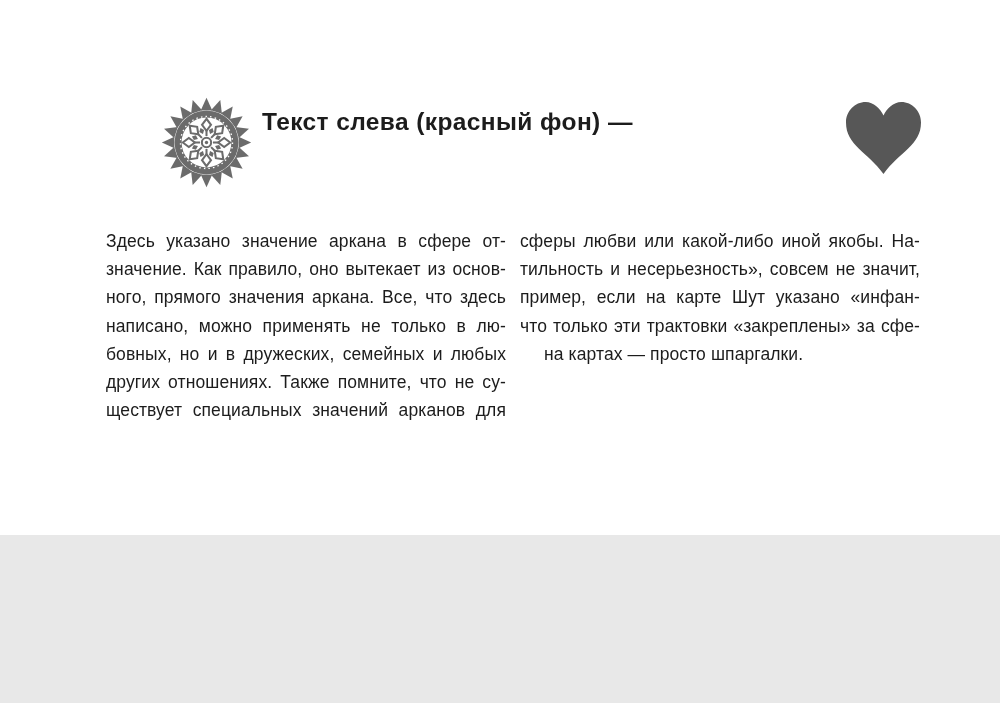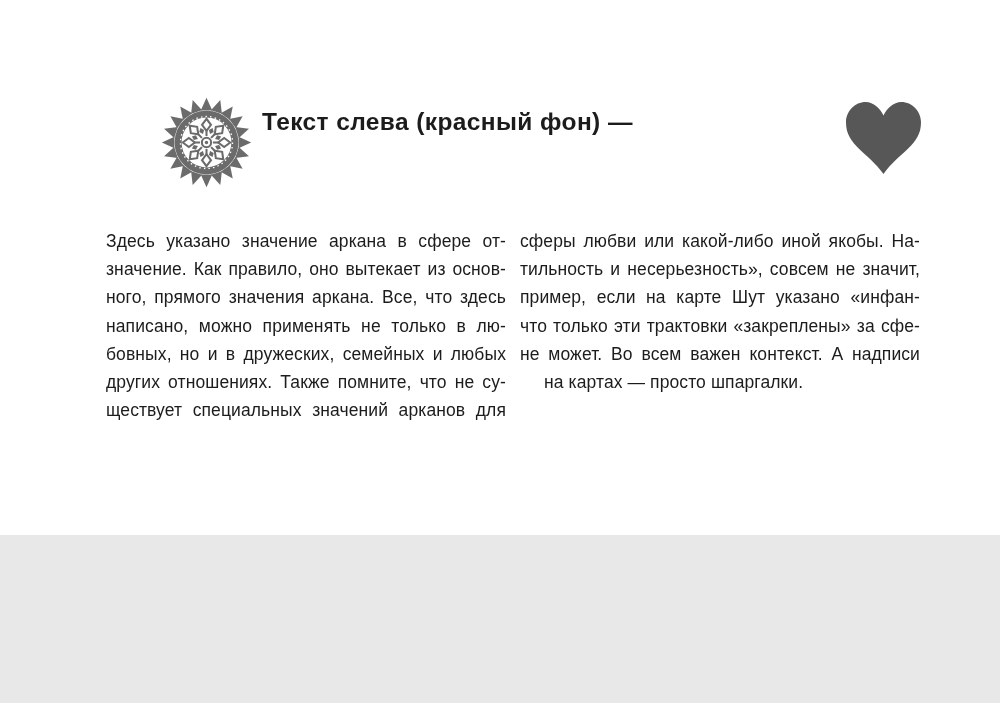--- a/index.html
+++ b/index.html
@@ -158,19 +158,18 @@
     <p class="line">бовных, но и в дружеских, семейных и любых</p>
     <p class="line">других отношениях. Также помните, что не су-</p>
     <p class="line">ществует специальных значений арканов для</p>
   </div>
 
   <div class="column right">
     <p class="line">сферы любви или какой-либо иной якобы. На-</p>
     <p class="line">тильность и несерьезность», совсем не значит,</p>
     <p class="line">пример, если на карте Шут указано «инфан-</p>
     <p class="line">что только эти трактовки «закреплены» за сфе-</p>
-    <p class="line">не может. Во всем важен контекст. А надписи</p>
     <p class="line last">на картах — просто шпаргалки.</p>
   </div>
 
   <div class="page-number">14</div>
 
 </div>
 
 </body></html>

